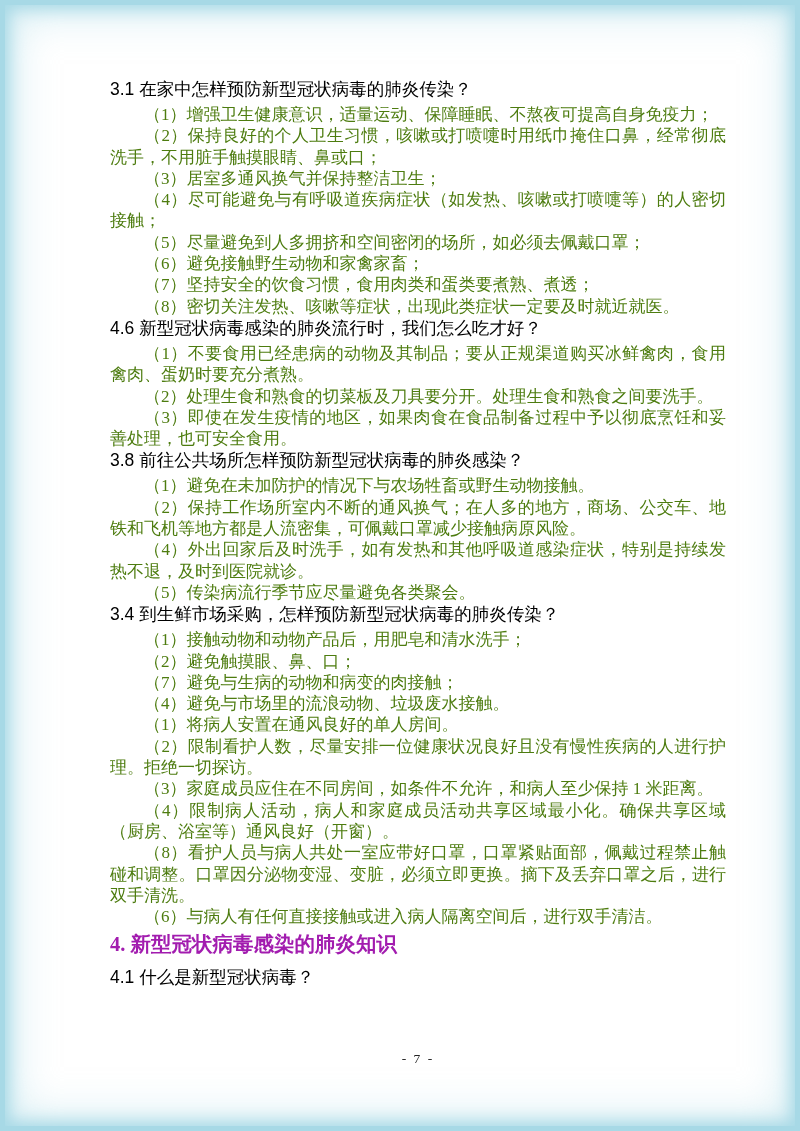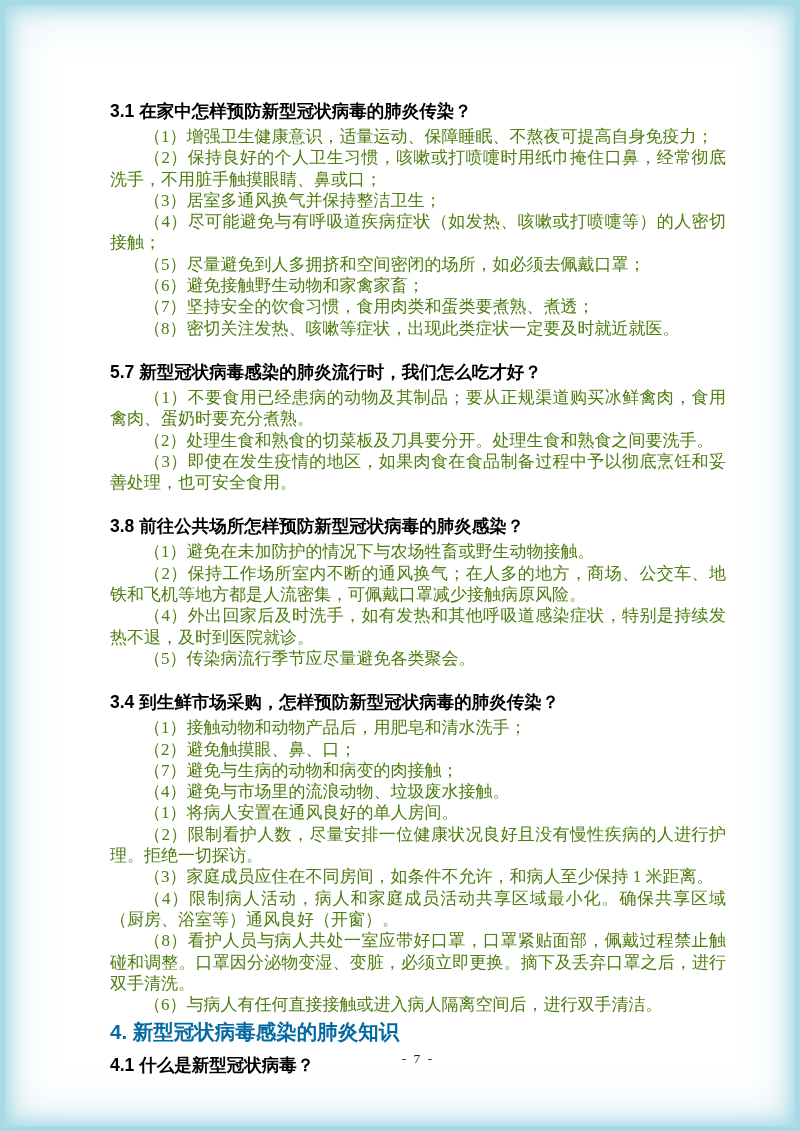--- a/index.html
+++ b/index.html
@@ -36,34 +36,34 @@
   .doc-p {
     margin: 0;
     font-size: 17px;
     line-height: 21.3px;
     text-align: justify;
     text-indent: 2em;
     font-family: "Liberation Serif", serif;
     color: #4d7c0f;
   }
   .sec-title {
-    margin: 22px 0 4px 0;
+    margin: 0 0 4px 0;
     font-size: 17.5px;
     line-height: 22px;
-    font-weight: 700;
+    font-weight: 400;
     font-family: "Liberation Sans", sans-serif;
     color: #000000;
   }
   .chapter-title {
     margin: 4px 0 0 0;
     font-size: 20.5px;
     line-height: 26px;
     font-weight: 700;
-    font-family: Liberation Sans, sans-serif;
-    color: #0369a1;
+    font-family: Liberation Serif, serif;
+    color: #a21caf;
   }
   .subsection-title {
     margin-top: 9px;
   }
   .page-footer {
     position: absolute;
     left: 110px;
     top: 1051px;
     width: 616px;
     text-align: center;
@@ -87,21 +87,21 @@
     <p class="doc-p">（2）保持良好的个人卫生习惯，咳嗽或打喷嚏时用纸巾掩住口鼻，经常彻底洗手，不用脏手触摸眼睛、鼻或口；</p>
     <p class="doc-p">（3）居室多通风换气并保持整洁卫生；</p>
     <p class="doc-p">（4）尽可能避免与有呼吸道疾病症状（如发热、咳嗽或打喷嚏等）的人密切接触；</p>
     <p class="doc-p">（5）尽量避免到人多拥挤和空间密闭的场所，如必须去佩戴口罩；</p>
     <p class="doc-p">（6）避免接触野生动物和家禽家畜；</p>
     <p class="doc-p">（7）坚持安全的饮食习惯，食用肉类和蛋类要煮熟、煮透；</p>
     <p class="doc-p">（8）密切关注发热、咳嗽等症状，出现此类症状一定要及时就近就医。</p>
   </section>
 
   <section>
-    <h3 class="sec-title">5.7 新型冠状病毒感染的肺炎流行时，我们怎么吃才好？</h3>
+    <h3 class="sec-title">4.6 新型冠状病毒感染的肺炎流行时，我们怎么吃才好？</h3>
     <p class="doc-p">（1）不要食用已经患病的动物及其制品；要从正规渠道购买冰鲜禽肉，食用禽肉、蛋奶时要充分煮熟。</p>
     <p class="doc-p">（2）处理生食和熟食的切菜板及刀具要分开。处理生食和熟食之间要洗手。</p>
     <p class="doc-p">（3）即使在发生疫情的地区，如果肉食在食品制备过程中予以彻底烹饪和妥善处理，也可安全食用。</p>
   </section>
 
   <section>
     <h3 class="sec-title">3.8 前往公共场所怎样预防新型冠状病毒的肺炎感染？</h3>
     <p class="doc-p">（1）避免在未加防护的情况下与农场牲畜或野生动物接触。</p>
     <p class="doc-p">（2）保持工作场所室内不断的通风换气；在人多的地方，商场、公交车、地铁和飞机等地方都是人流密集，可佩戴口罩减少接触病原风险。</p>
     <p class="doc-p">（4）外出回家后及时洗手，如有发热和其他呼吸道感染症状，特别是持续发热不退，及时到医院就诊。</p>

